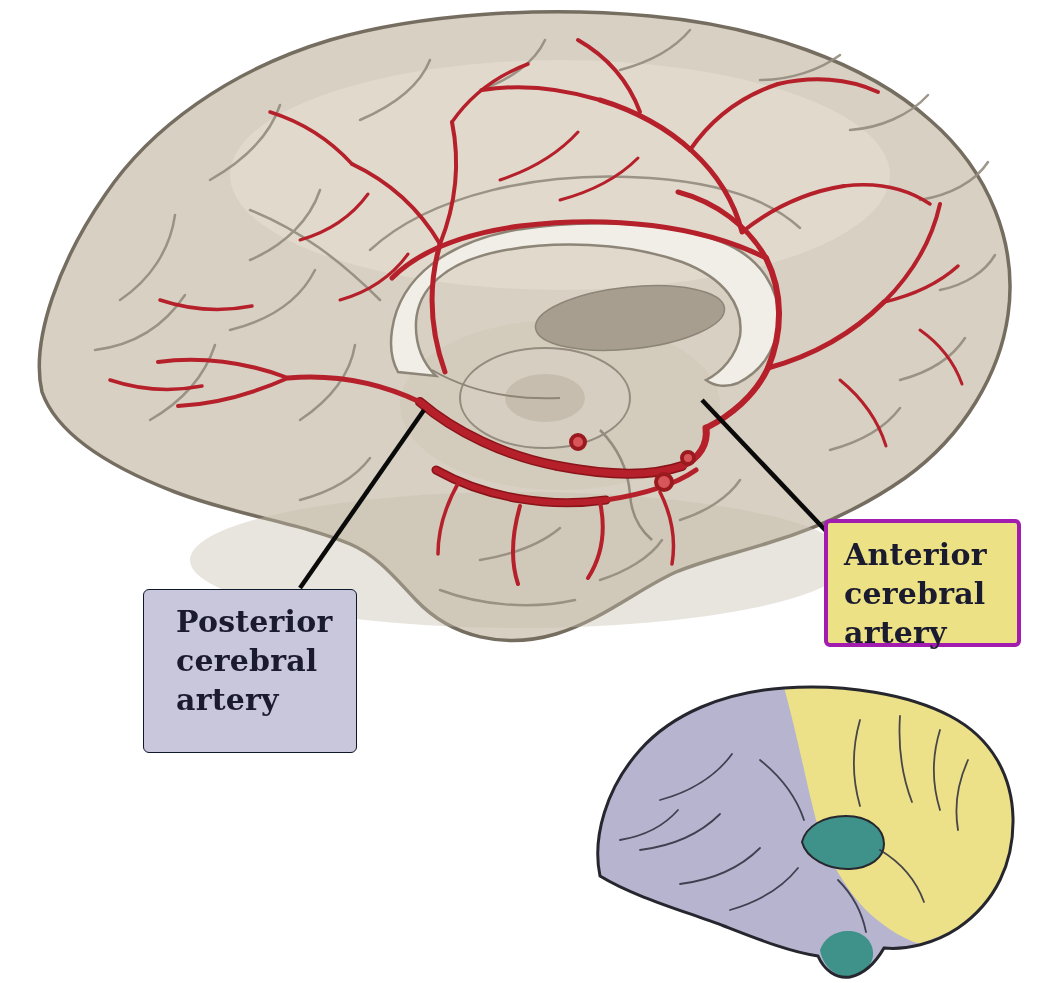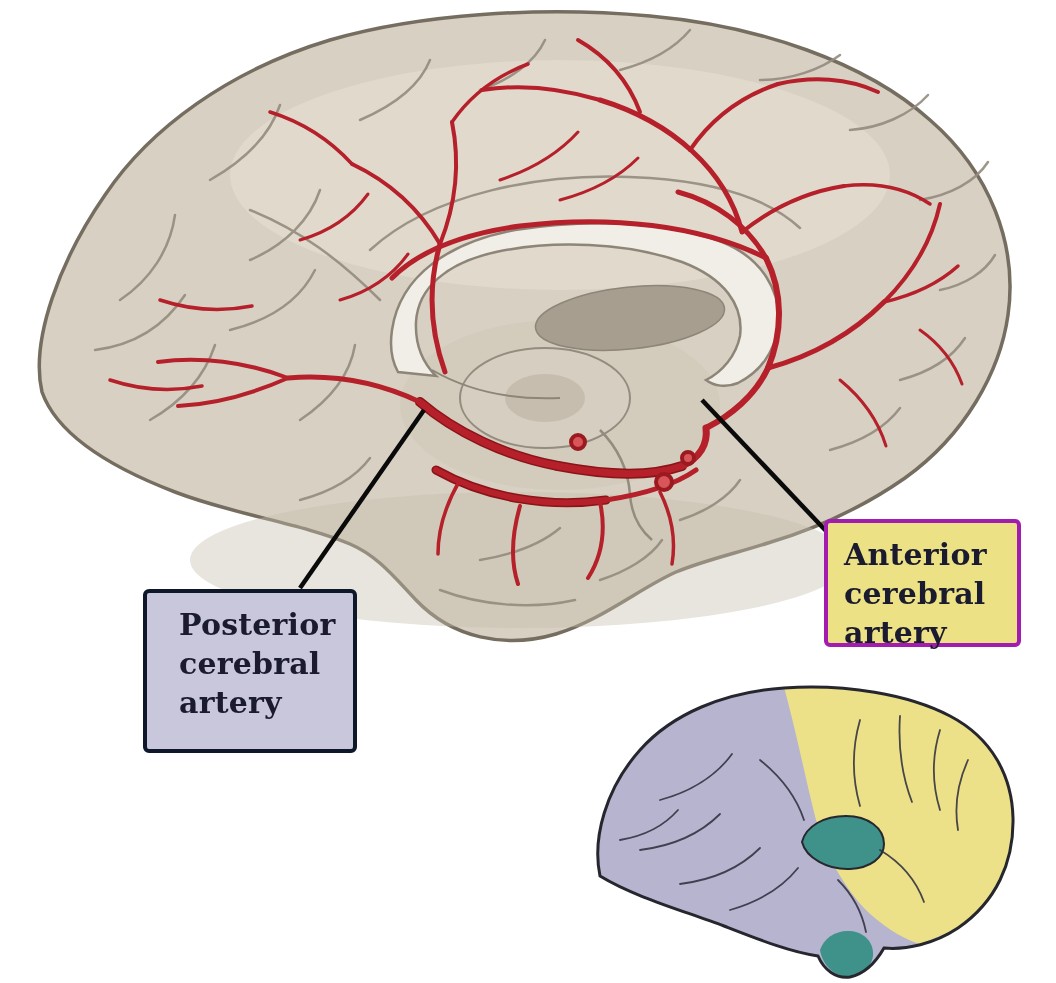--- a/index.html
+++ b/index.html
@@ -19,21 +19,21 @@
     font-weight: bold;
     font-size: 30px;
     line-height: 1.3;
     color: #1b1b30;
     padding: 12px 16px;
     letter-spacing: 0.2px;
   }
   .label-box.posterior {
     left: 143px; top: 589px; width: 214px; height: 164px;
     background: #c8c7db;
-    border: 4px solid #0f172a;
+    border: 1px solid #0f172a;
     padding-left: 32px;
   }
   .label-box.anterior {
     left: 824px; top: 519px; width: 197px; height: 128px;
     background: #ece184;
     border: 4px solid #a21caf;
   }
 </style>
 </head>
 <body>

